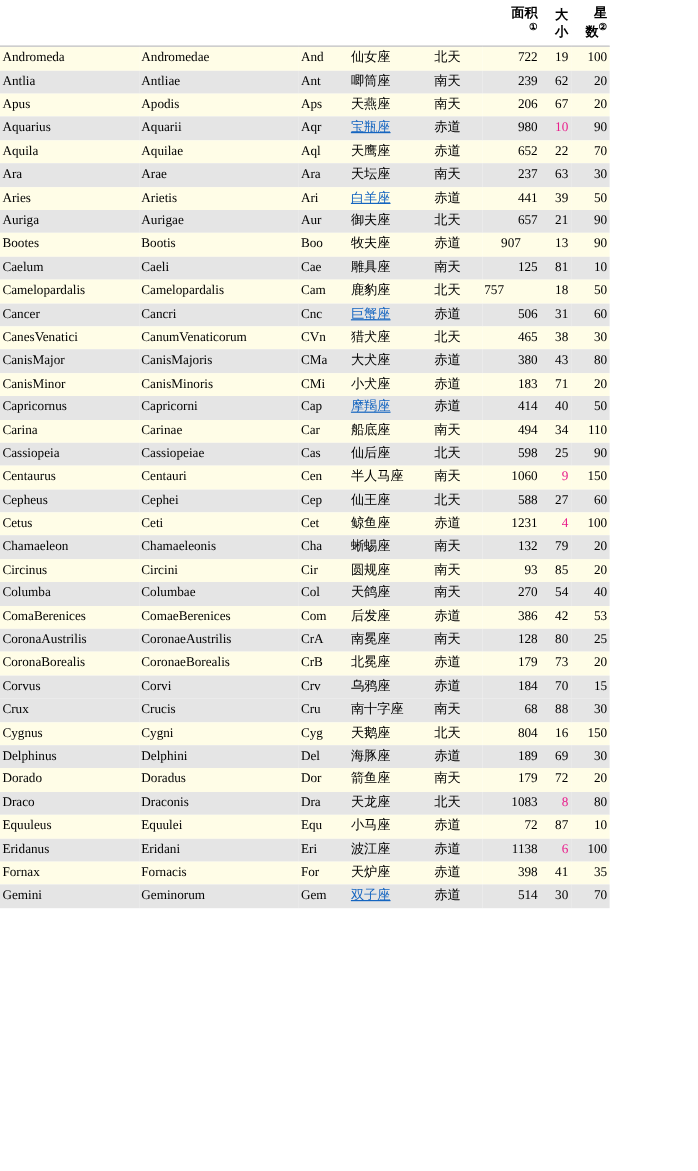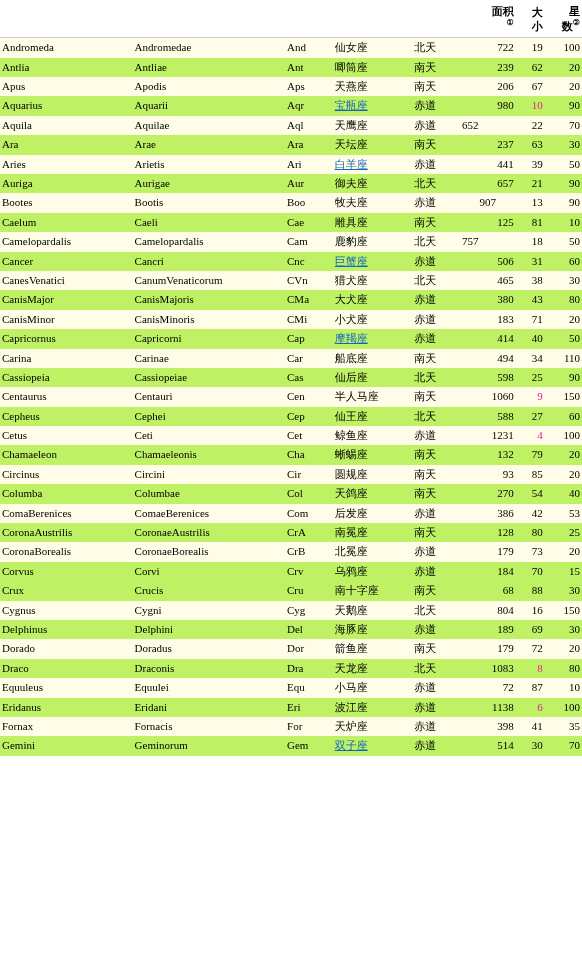--- a/index.html
+++ b/index.html
@@ -4,21 +4,21 @@
   <style>
     * { margin: 0; padding: 0; box-sizing: border-box; }
     body {
       font-family: 'SimSun', 'STSong', serif;
       font-size: 11px;
       background: #fff;
       width: 582px;
       overflow-x: hidden;
     }
     table {
-      width: 582px;
+      width: 508px;
       border-collapse: collapse;
     }
     thead tr {
       background: #fff;
     }
     th {
       font-weight: bold;
       font-size: 11px;
       padding: 4px 2px;
       text-align: left;
@@ -29,21 +29,21 @@
     td {
       padding: 2px 2px;
       font-size: 11px;
       vertical-align: middle;
       line-height: 1.4;
     }
     tr.row-odd {
       background: #fffde7;
     }
     tr.row-even {
-      background: #bef264;
+      background: #e5e5e5;
     }
     .col-latin { width: 100px; }
     .col-genitive { width: 115px; font-family: Liberation Serif, serif; }
     .col-abbr { width: 36px; }
     .col-chinese { width: 60px; }
     .col-position { width: 36px; }
     .col-area { width: 42px; text-align: right; }
     .col-size { width: 22px; text-align: right; }
     .col-stars { width: 28px; text-align: right; }
     .pink { color: #e91e8c; }
@@ -121,21 +121,21 @@
     <td class="col-area" style="text-align:right">980</td>
     <td class="col-size" style="text-align:right"><span class="pink">10</span></td>
     <td class="col-stars" style="text-align:right">90</td>
   </tr>
       <tr class="row-odd">
     <td class="col-latin">Aquila</td>
     <td class="col-genitive">Aquilae</td>
     <td class="col-abbr">Aql</td>
     <td class="col-chinese"><span class="">天鹰座</span></td>
     <td class="col-position">赤道</td>
-    <td class="col-area" style="text-align:left">652</td>
+    <td class="col-area" style="text-align:right">652</td>
     <td class="col-size" style="text-align:right"><span class="">22</span></td>
     <td class="col-stars" style="text-align:right">70</td>
   </tr>
       <tr class="row-even">
     <td class="col-latin">Ara</td>
     <td class="col-genitive">Arae</td>
     <td class="col-abbr">Ara</td>
     <td class="col-chinese"><span class="">天坛座</span></td>
     <td class="col-position">南天</td>
     <td class="col-area" style="text-align:right">237</td>

